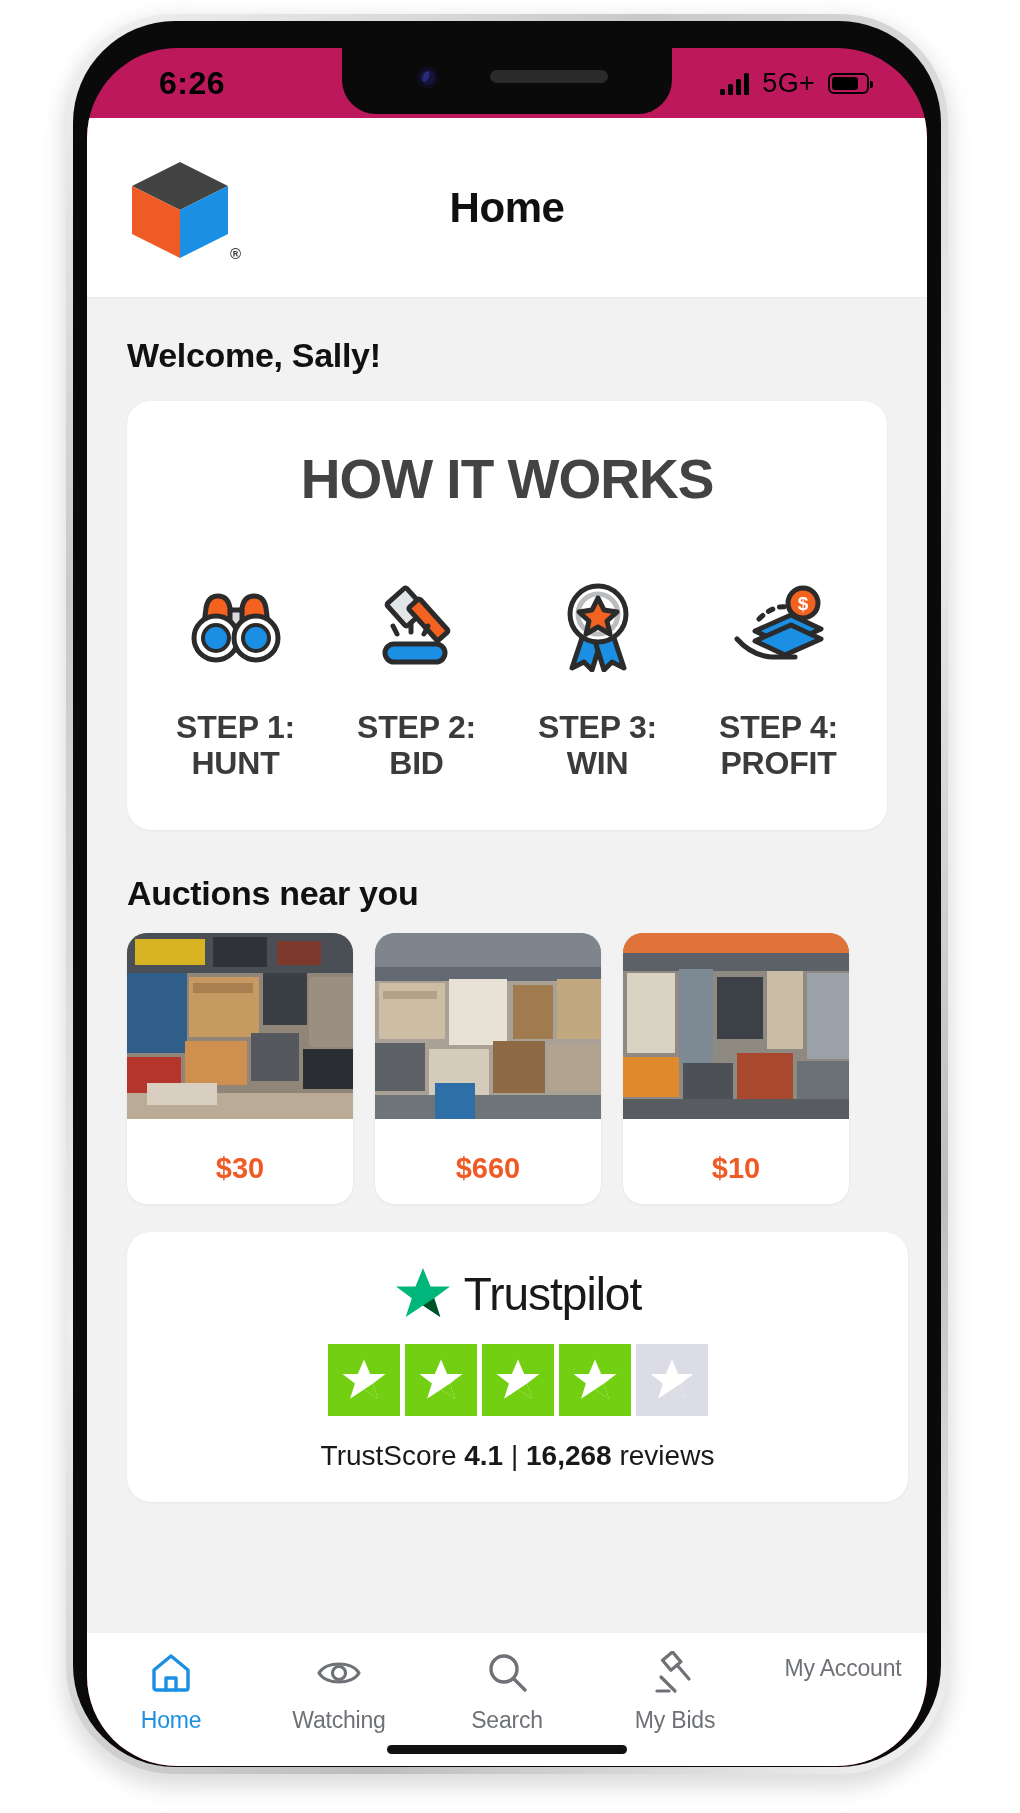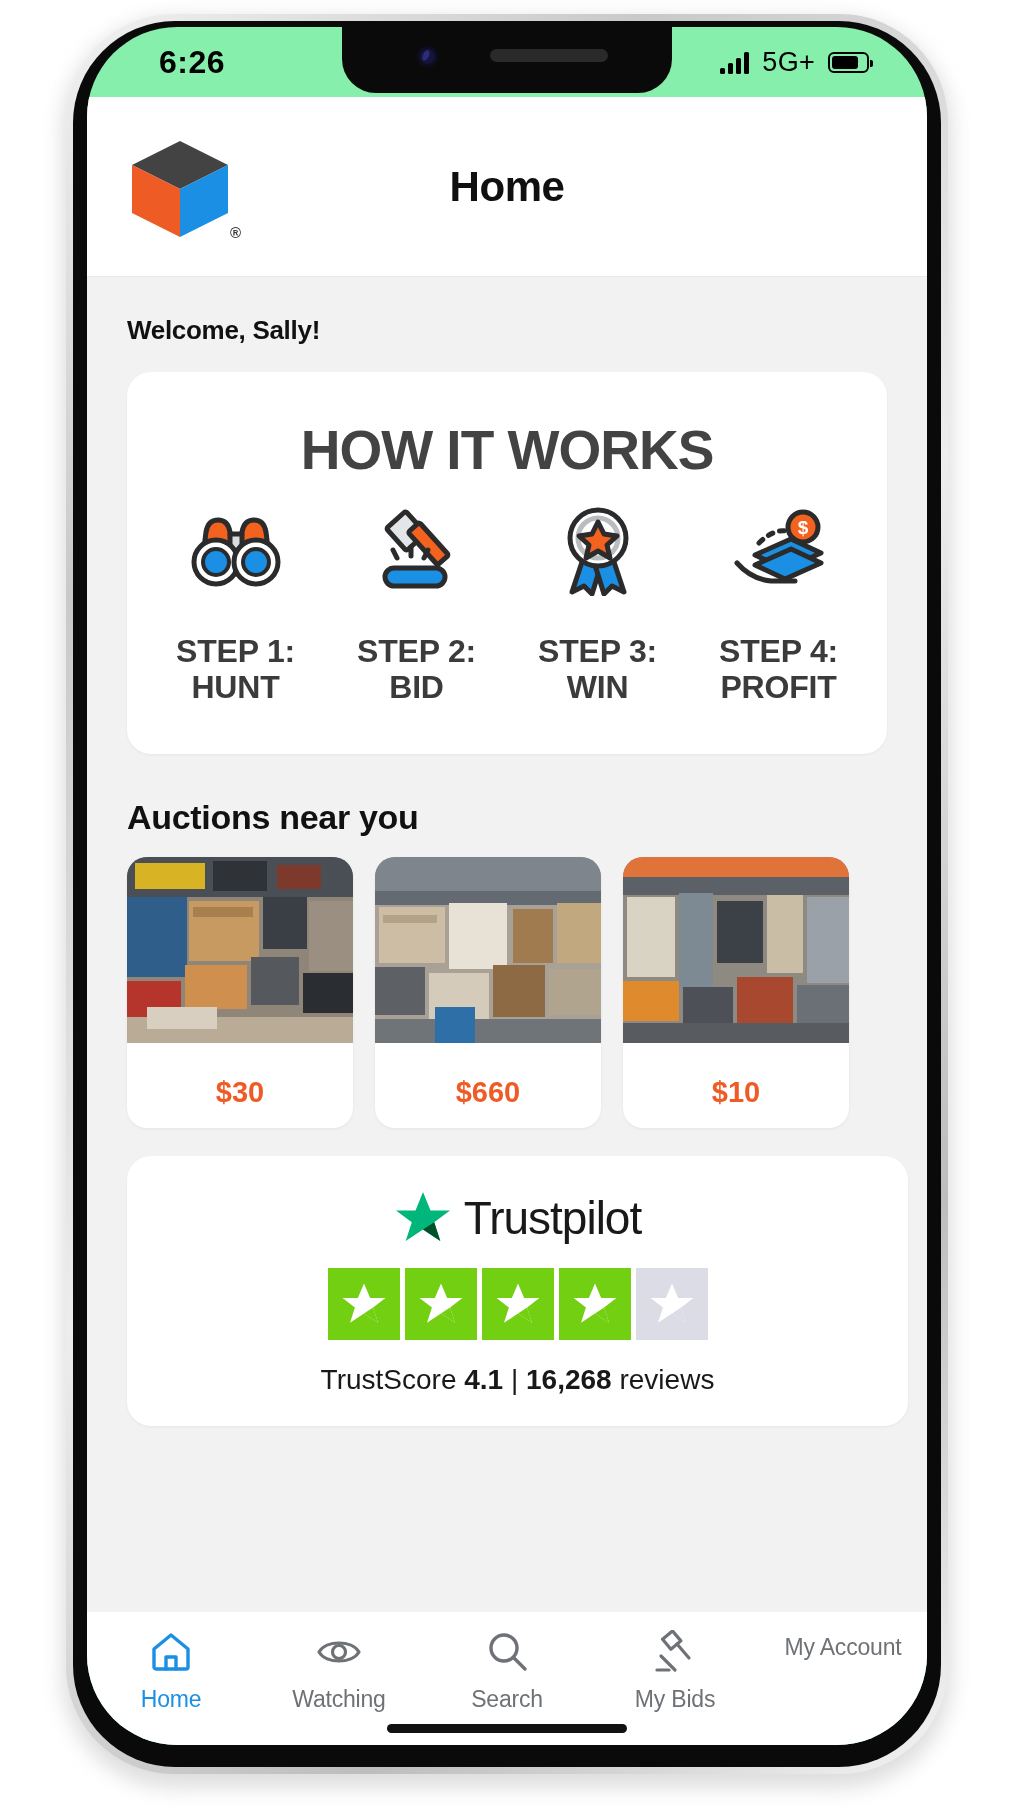--- a/index.html
+++ b/index.html
@@ -21,22 +21,22 @@
     position: absolute; left: 66px; top: 14px; width: 882px; height: 1760px;
     border-radius: 108px;
     background: linear-gradient(135deg,#f2f2f2 0%,#c9c9c9 22%,#ededed 50%,#bdbdbd 78%,#f4f4f4 100%);
     padding: 7px;
   }
   .phone-band {
     position: absolute; left: 73px; top: 21px; width: 868px; height: 1746px;
     border-radius: 102px; background: #0a0a0a;
   }
   .phone-screen {
-    position: absolute; left: 87px; top: 27px; width: 840px; height: 1718px;
-    border-radius: 90px; background: #86efac; overflow: hidden;
+    position: absolute; left: 87px; top: 48px; width: 840px; height: 1718px;
+    border-radius: 90px; background: #be185d; overflow: hidden;
   }
   .notch {
     position: absolute; left: 50%; transform: translateX(-50%); top: 0;
     width: 330px; height: 66px; background: #0a0a0a;
     border-bottom-left-radius: 34px; border-bottom-right-radius: 34px;
     z-index: 40;
   }
   .notch .speaker {
     position: absolute; left: 148px; top: 22px; width: 118px; height: 13px;
     border-radius: 8px; background: #2a2a2a;
@@ -97,31 +97,31 @@
     font-size: 42px; font-weight: 700; color: #101010; letter-spacing: -.4px;
   }
 
   
   .content {
     position: absolute; left: 0; top: 250px; width: 840px; height: 1335px;
     background: #f2f2f2; overflow: hidden;
   }
   .welcome {
     margin: 38px 0 0 40px;
-    font-size: 26px; font-weight: 700; color: #111; letter-spacing: -.3px;
+    font-size: 34px; font-weight: 700; color: #111; letter-spacing: -.3px;
   }
 
   .card {
     background: #fff; border-radius: 24px;
     box-shadow: 0 1px 3px rgba(0,0,0,.05);
   }
   .hiw-card { margin: 26px 40px 0 40px; padding: 46px 18px 48px; }
   .hiw-title {
     text-align: center; font-size: 55px; font-weight: 800;
-    color: #434343; letter-spacing: -1px; margin-bottom: 20px;
+    color: #434343; letter-spacing: -1px; margin-bottom: 67px;
   }
   .steps { display: flex; justify-content: space-around; align-items: flex-start; }
   .step { width: 168px; text-align: center; }
   .step-icon { height: 96px; display:flex; align-items:center; justify-content:center; }
   .step-label {
     margin-top: 36px; font-size: 32px; font-weight: 800; line-height: 1.12;
     color: #3b3b3b; letter-spacing: -.2px; white-space: pre-line;
   }
 
   .section-title {

